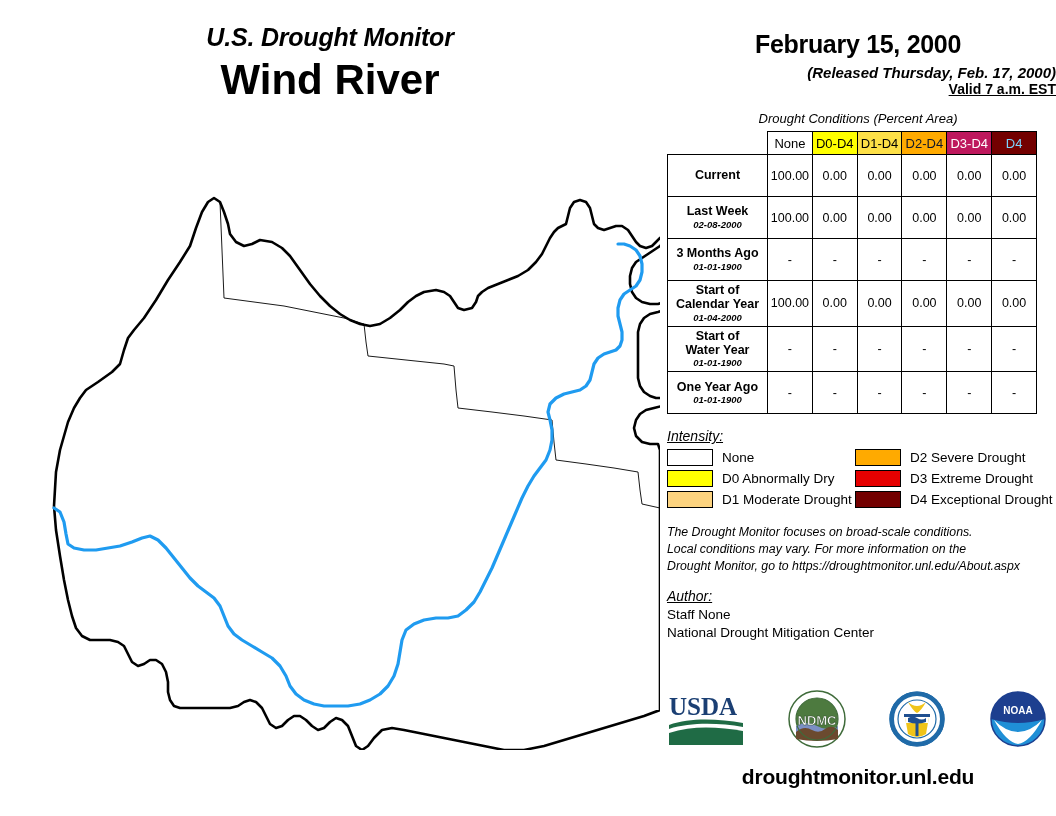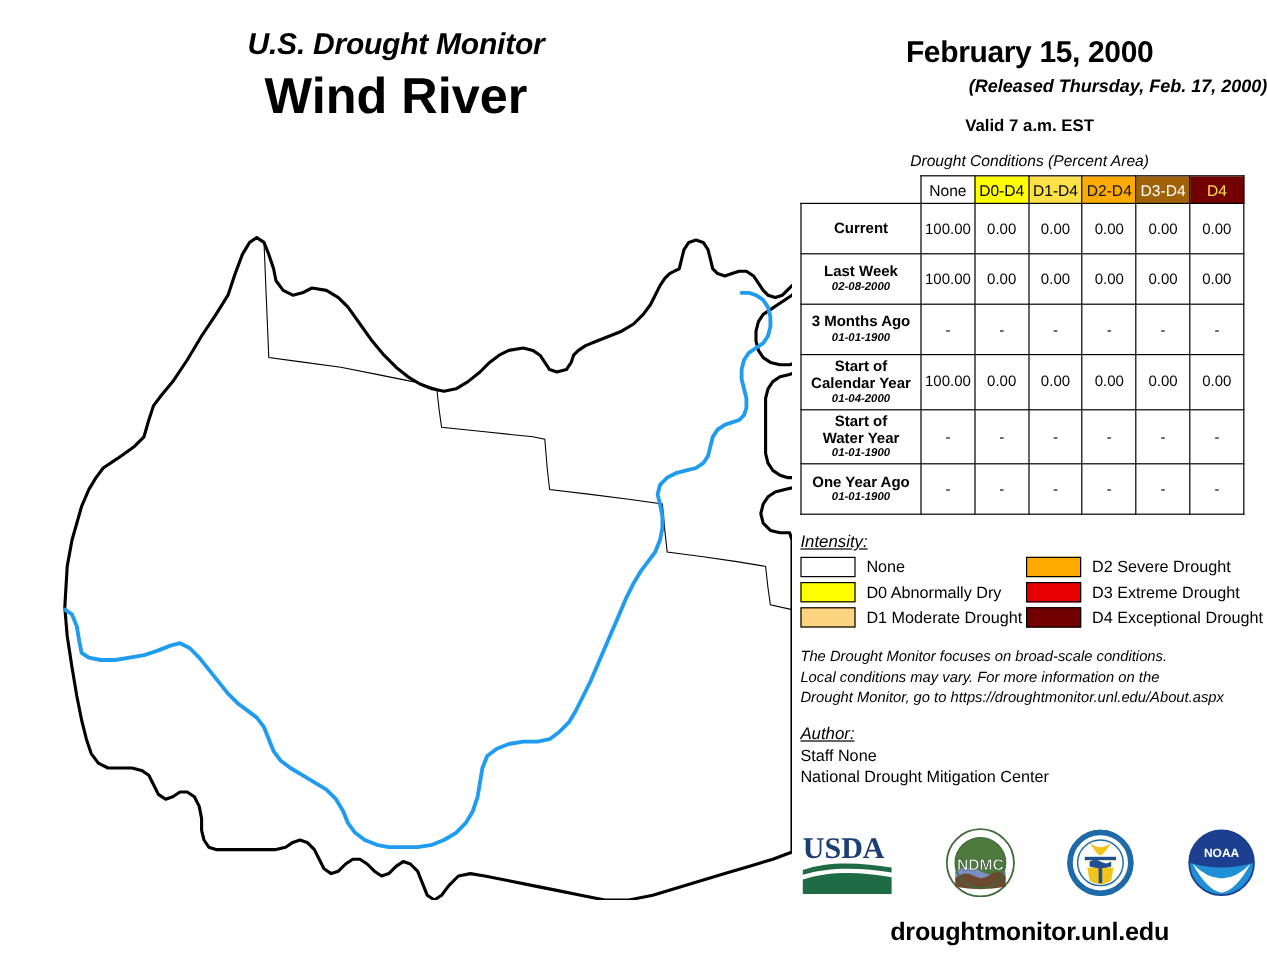--- a/index.html
+++ b/index.html
@@ -35,21 +35,21 @@
 
   .rep-date {
     text-align: center; font-size: 25px; font-weight: bold;
     margin-top: 30px; letter-spacing: -0.3px;
   }
   .rep-released {
     text-align: right; font-size: 15px; font-weight: bold; font-style: italic;
     margin-top: 5px;
   }
   .rep-valid {
-    text-align: center; font-size: 14px; font-weight: bold; margin-top: 15px;
+    text-align: right; font-size: 14px; font-weight: bold; margin-top: 0; text-decoration: underline;
   }
   .tbl-caption {
     text-align: center; font-size: 13px; font-style: italic; margin-top: 14px;
   }
 
   
   table.dm {
     border-collapse: collapse;
     margin: 5px 0 0 7px;
     width: 370px;
@@ -71,22 +71,22 @@
     width: 100px; font-weight: bold; font-size: 12.5px; line-height: 1.15;
     padding: 2px 3px;
   }
   table.dm td.rowlab .sub {
     display: block; font-weight: bold; font-style: italic; font-size: 9.5px; margin-top: 1px;
   }
   .hdr-none { background: #ffffff; color: #000; }
   .hdr-d0   { background: #ffff00; color: #000; }
   .hdr-d1   { background: #fde047; color: #000; }
   .hdr-d2   { background: #ffaa00; color: #0f172a; }
-  .hdr-d3   { background: #a16207; color: #ffffff; }
-  .hdr-d4   { background: #730000; color: #fde047; }
+  .hdr-d3   { background: #be185d; color: #ffffff; }
+  .hdr-d4   { background: #730000; color: #7dd3fc; }
 
   
   .sec-head {
     font-size: 14px; font-style: italic; text-decoration: underline;
     margin: 14px 0 5px 7px;
   }
   .legend { margin-left: 7px; width: 376px; }
   .legend-row { display: flex; align-items: center; margin-bottom: 4px; }
   .legend-cell { display: flex; align-items: center; width: 188px; }
   .swatch {

